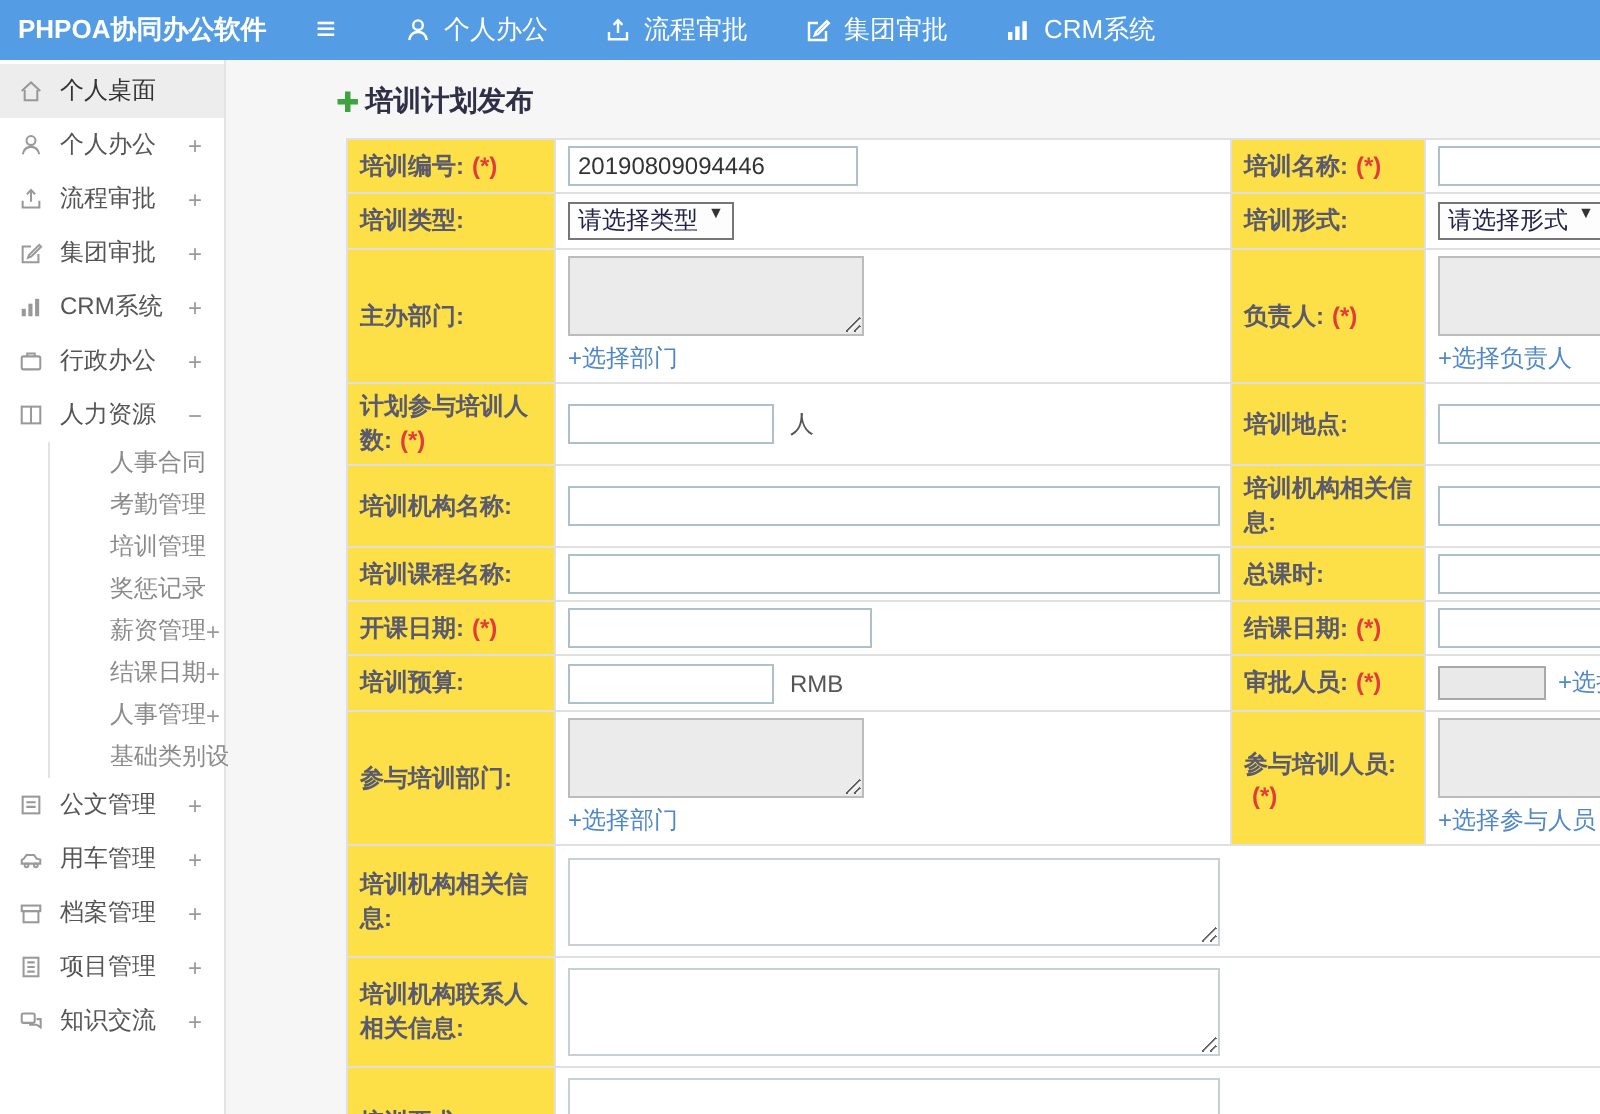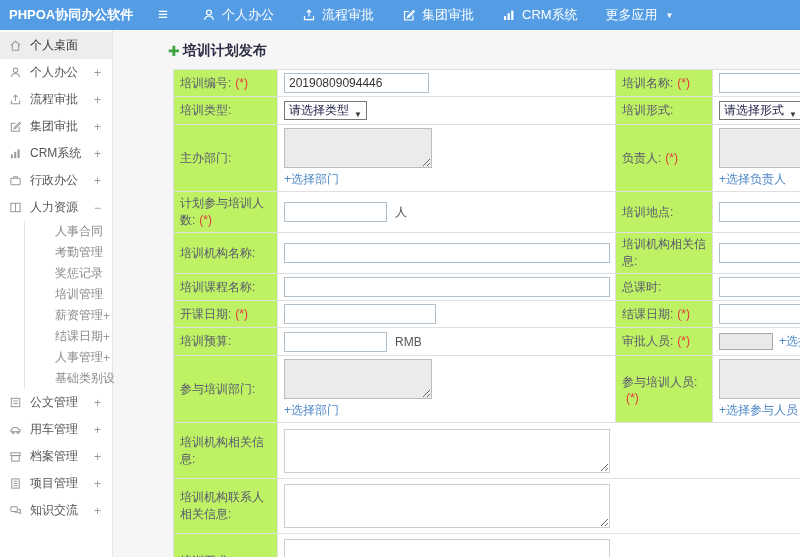--- a/index.html
+++ b/index.html
@@ -29,30 +29,30 @@
   .sub-item { display:flex; align-items:center; height:21px; padding:0 16px 0 30px; font-size:12px; color:#8a8a8a; cursor:pointer; white-space:nowrap; }
   .sub-item .expand { margin-left:auto; color:#999; }
 
   
   .main { position:absolute; top:30px; left:114px; width:686px; height:527px; background:#f6f6f6; overflow:hidden; }
   .page-title { display:flex; align-items:center; margin:12px 0 9px 54px; font-size:14px; font-weight:bold; color:#2f2f47; }
   .plus-icon { color:#3fa33f; font-size:14px; margin-right:3px; font-weight:bold; }
 
   table.form { border-collapse:collapse; table-layout:fixed; width:1060px; margin-left:59px; background:#fff; }
   table.form td { border:1px solid #e0e0e0; font-size:12px; color:#5a5a6e; vertical-align:middle; padding:3px 6px; }
-  td.lbl { background:#bef264; padding-left:8px; }
+  td.lbl { background:#fde047; padding-left:8px;font-weight:bold; }
   .req { color:#e33b3b; margin-left:4px; }
   .r1 td{height:27px} .r2 td{height:28px} .r3 td{height:65px} .r4 td{height:28px}
   .r5 td{height:27px} .r6 td{height:27px} .r7 td{height:27px} .r8 td{height:28px}
   .r9 td{height:55px} .r10 td{height:56px} .r11 td{height:55px} .r12 td{height:55px}
 
   input.txt { height:20px; border:1px solid #b0bfcc; background:#fff; font-size:12px; padding:1px 4px; color:#333; font-family:inherit; }
   .w145{width:145px} .w103{width:103px} .w326{width:326px} .w152{width:152px} .w280{width:280px}
   .unit { margin-left:8px; color:#555; }
-  .select-box { display:inline-flex; align-items:flex-end; height:19px; border:1px solid #767676; background:#fdfdfd; padding:0 4px; font-size:12px; color:#22224a; cursor:pointer; gap:5px; }
+  .select-box { display:inline-flex; align-items:flex-start; height:19px; border:1px solid #767676; background:#fdfdfd; padding:0 4px; font-size:12px; color:#22224a; cursor:pointer; gap:5px; }
   .select-box .caret { font-size:8px; color:#333; }
   textarea { font-family:inherit; font-size:12px; resize:both; }
   textarea.gray { background:#ebebeb; border:1px solid #bcbcbc; width:148px; height:40px; display:block; }
   textarea.grayR { background:#ebebeb; border:1px solid #bcbcbc; width:282px; height:40px; display:block; }
   textarea.white { background:#fff; border:1px solid #c8cfd8; width:326px; height:44px; display:block; }
   input.ro { width:54px; height:17px; background:#e9e9e9; border:1px solid #a9a9a9; vertical-align:middle; }
   a.sel-link { color:#4f87c7; text-decoration:none; font-size:12px; display:inline-block; margin-top:3px; cursor:pointer; }
   a.inline-link { margin:0 0 0 6px; }
 </style>
 </head>
@@ -86,24 +86,20 @@
         <span>集团审批</span>
       </div>
       <div class="topnav-item">
         <svg viewBox="0 0 14 14" class="fill">
             <rect x="2" y="8" width="2.2" height="4"></rect>
             <rect x="5.6" y="5.2" width="2.2" height="6.8"></rect>
             <rect x="9.2" y="2.6" width="2.2" height="9.4"></rect>
           </svg>
         <span>CRM系统</span>
       </div>
-      <div class="topnav-item">
-        <span>更多应用</span>
-        <span class="top-caret">▼</span>
-      </div>
     </div>
   </div>
 
   <div class="sidebar">
     <div class="side-item active">
       <span class="sicon"><svg viewBox="0 0 14 14">
             <path d="M2 7l5-4.6L12 7"></path>
             <path d="M3.6 6.4V12h6.8V6.4"></path>
           </svg></span>
       <span>个人桌面</span>
@@ -159,24 +155,24 @@
     </div>
 
     <div class="subgroup">
       <div class="sub-item">
           <span>人事合同</span>
         </div>
       <div class="sub-item">
           <span>考勤管理</span>
         </div>
       <div class="sub-item">
+          <span>培训管理</span>
+        </div>
+      <div class="sub-item">
           <span>奖惩记录</span>
-        </div>
-      <div class="sub-item">
-          <span>培训管理</span>
         </div>
       <div class="sub-item">
           <span>薪资管理</span>
           <span class="expand">+</span>
         </div>
       <div class="sub-item">
           <span>结课日期</span>
           <span class="expand">+</span>
         </div>
       <div class="sub-item">

